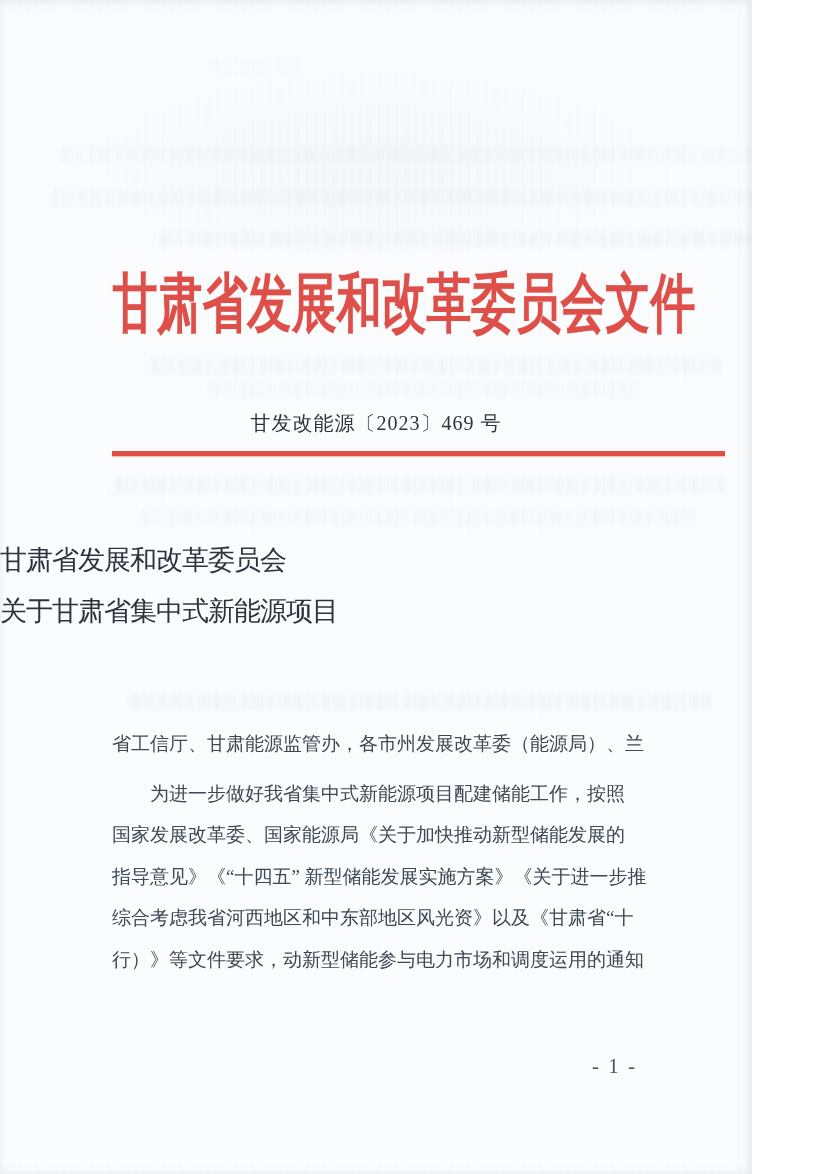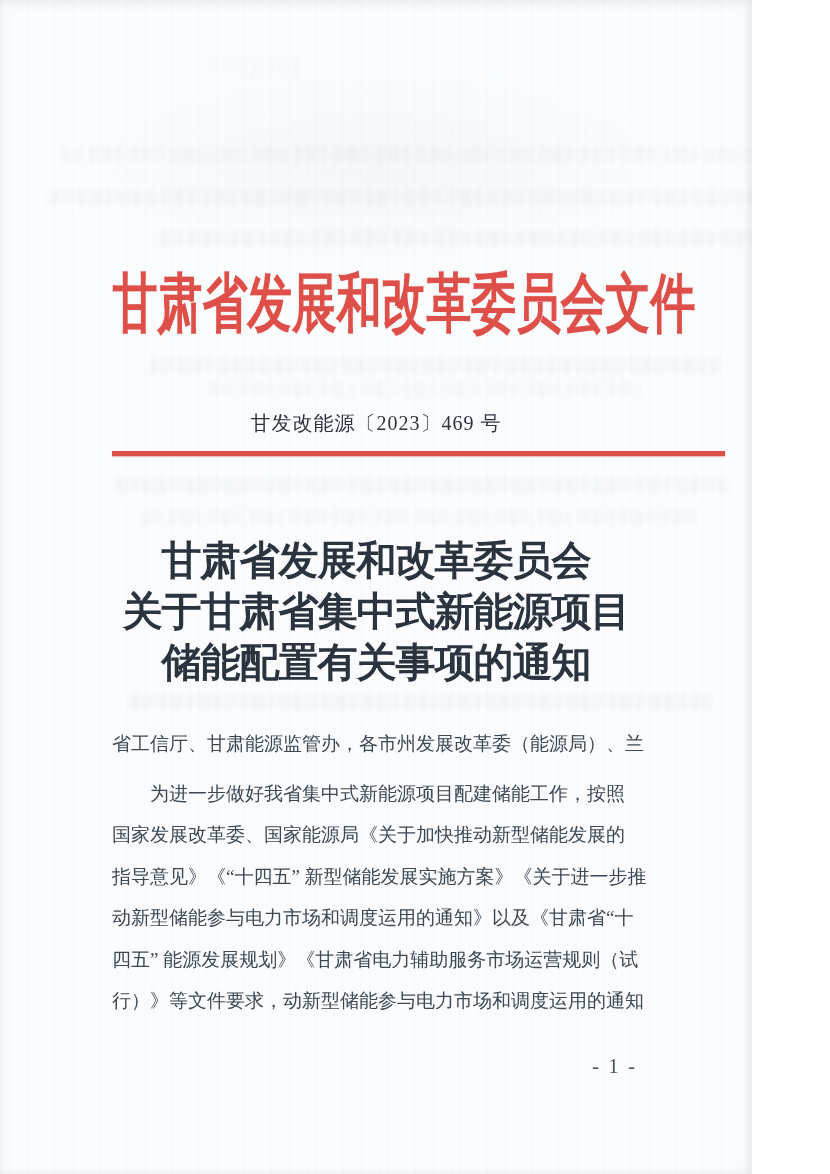--- a/index.html
+++ b/index.html
@@ -81,25 +81,24 @@
     height: 5px;
     background: var(--accent_red, #df4f49);
     box-shadow: 0 1px 1px rgba(224,83,78,0.35);
   }
 
   .title-block {
     position: absolute;
     top: 535px;
     left: 0;
     width: 100%;
-    text-align: center;
-    font-size: 40px;
+    font-size: 27px;
     line-height: 51px;
     letter-spacing: -1px;
-    font-weight: bold;
+    font-weight: normal;
     color: var(--title_ink, #2b343e);
   }
   .title-block .tline { white-space: nowrap; }
 
   .body-block {
     position: absolute;
     top: 723px;
     left: 112px;
     width: 616px;
     font-size: 19px;
@@ -141,28 +140,26 @@
 
   <div class="red-header">甘肃省发展和改革委员会文件</div>
 
   <div class="doc-number">甘发改能源〔2023〕469 号</div>
 
   <div class="red-rule"></div>
 
   <div class="title-block">
     <div class="tline">甘肃省发展和改革委员会</div>
     <div class="tline">关于甘肃省集中式新能源项目</div>
-    <div class="tline">储能配置有关事项的通知</div>
   </div>
 
   <div class="body-block">
     <div class="line">省工信厅、甘肃能源监管办，各市州发展改革委（能源局）、兰</div>
     <div class="line para-start">为进一步做好我省集中式新能源项目配建储能工作，按照</div>
     <div class="line">国家发展改革委、国家能源局《关于加快推动新型储能发展的</div>
     <div class="line">指导意见》《“十四五” 新型储能发展实施方案》《关于进一步推</div>
-    <div class="line">动新型储能参与电力市场和调度运用的通知》以及《甘肃省“十</div>
-    <div class="line">四五” 能源发展规划》《甘肃省电力辅助服务市场运营规则（试</div>
+    <div class="line">综合考虑我省河西地区和中东部地区风光资》以及《甘肃省“十</div>
     <div class="line">行）》等文件要求，动新型储能参与电力市场和调度运用的通知</div>
   </div>
 
   <div class="page-num">- 1 -</div>
 
 </div>
 
 </body></html>

